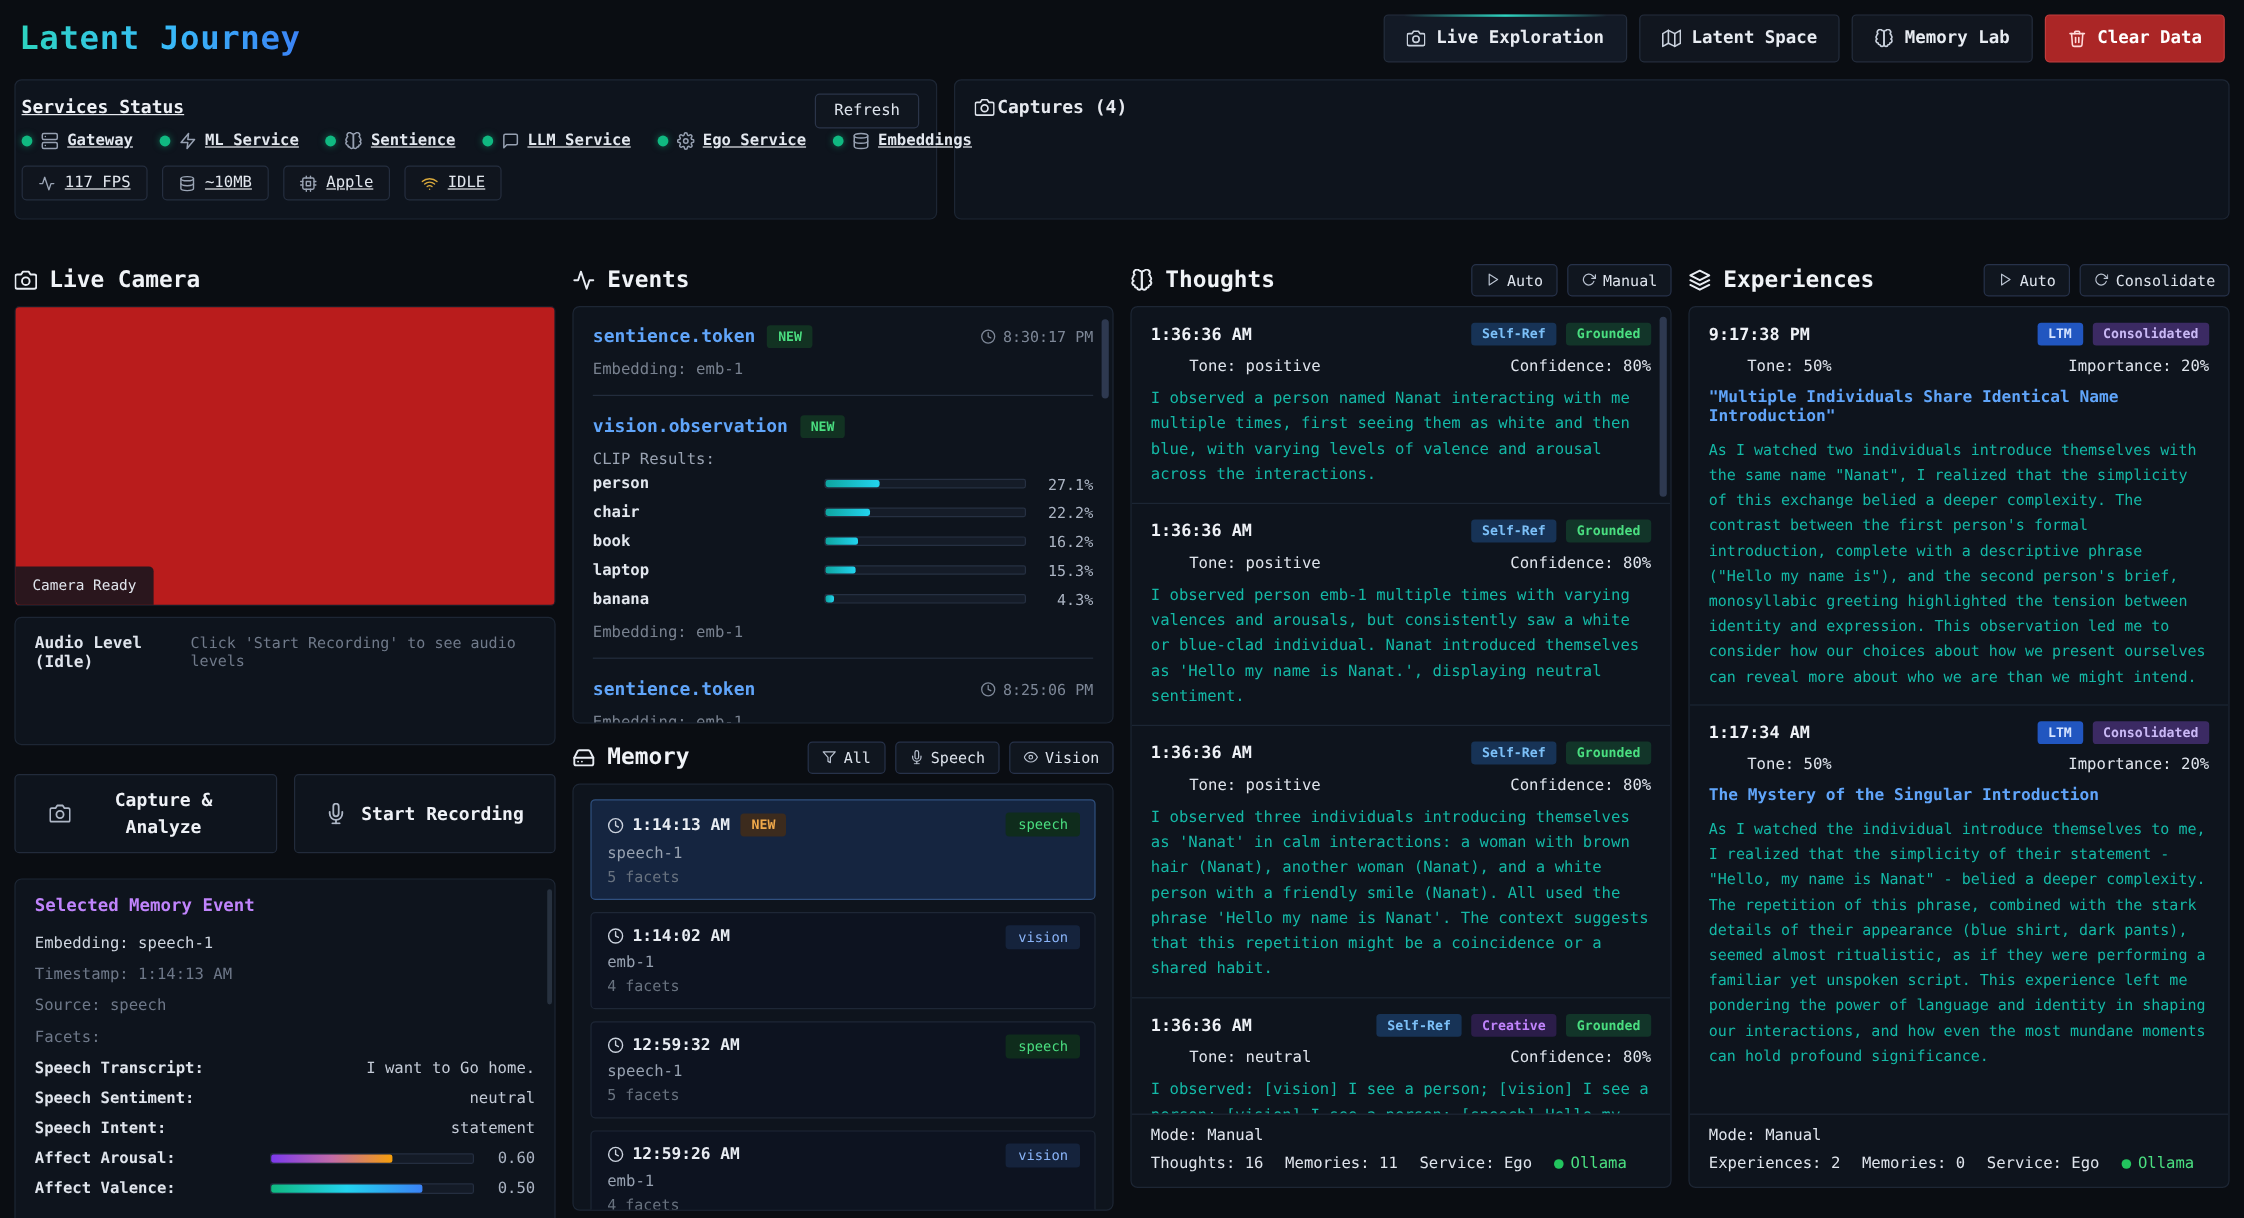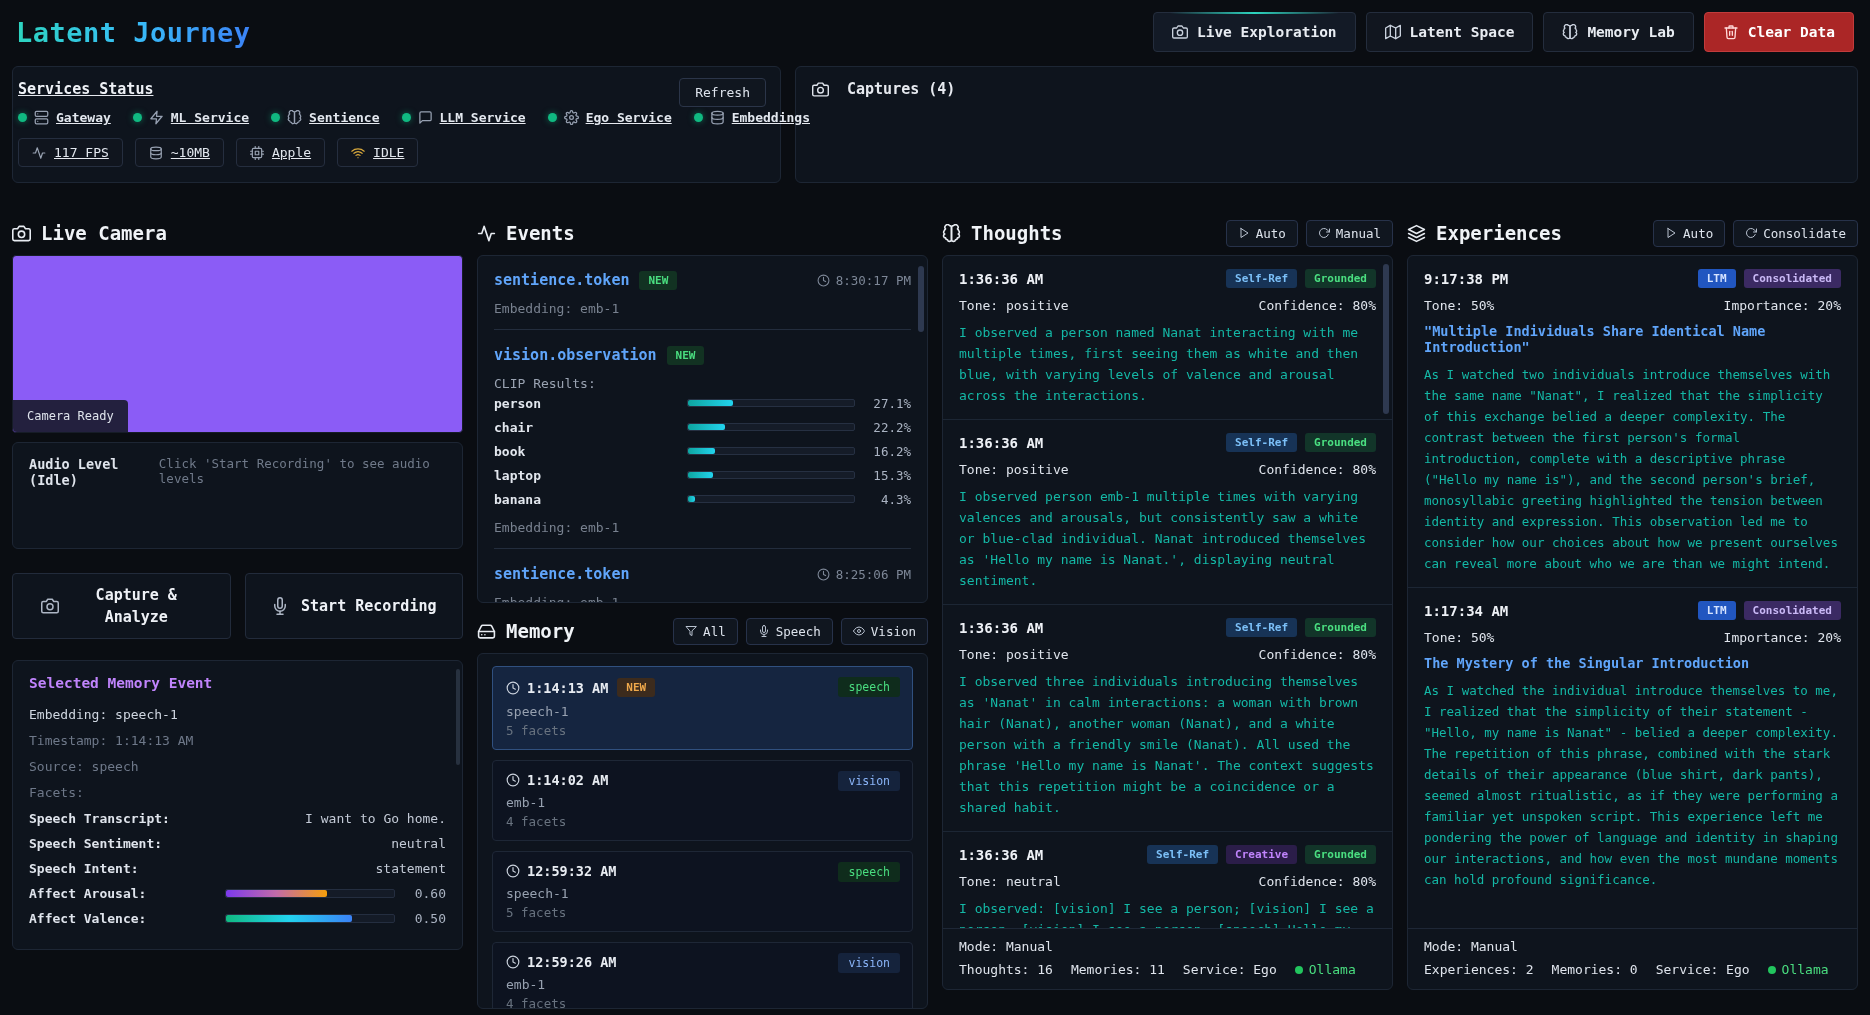--- a/index.html
+++ b/index.html
@@ -38,35 +38,35 @@
   .svc { display:flex; align-items:center; gap:7px; font-size:13px; font-weight:600; color:#e2e7ee; }
   .svc .dot { width:9px; height:9px; border-radius:50%; background:#10b981; box-shadow:0 0 6px #10b98188; }
   .svc .ic { width:15px; height:15px; color:#97a1b2; }
   .stats-row { display:flex; gap:12px; margin-top:13px; }
   .chip { display:flex; align-items:center; gap:8px; height:29px; padding:0 13px; background:#10151e;
     border:1px solid #252e3f; border-radius:4px; font-size:13px; color:#e2e7ee; }
   .chip .ic { width:14px; height:14px; color:#9aa4b4; }
   .chip .ic.amber { color:#d9a93c; }
 
   .captures-panel { flex:1; height:117px; padding:13px 16px; }
-  .captures-head { display:flex; align-items:center; gap:18px; font-size:15px; font-weight:bold; }
+  .captures-head { display:flex; align-items:center; gap:2px; font-size:15px; font-weight:bold; }
   .captures-head .ic { width:17px; height:17px; color:#dfe4ec; }
 
   
   .columns { display:grid; grid-template-columns:repeat(4,1fr); gap:14px; padding:0 12px; margin-top:36px; }
   .col-head { display:flex; align-items:center; gap:10px; height:28px; margin-bottom:8px; }
   .col-head h2 { font-size:19px; font-weight:bold; color:#f0f3f7; }
   .col-head .ic { width:19px; height:19px; color:#e8ecf2; }
   .head-actions { margin-left:auto; display:flex; gap:8px; }
   .mini-btn { display:flex; align-items:center; gap:6px; height:27px; padding:0 11px; background:#10161f;
     border:1px solid #27324a; border-radius:4px; color:#dde3ec; font-family:inherit; font-size:12.5px; cursor:pointer; }
   .mini-btn .ic { width:12px; height:12px; color:#b9c2d0; }
 
   
-  .video-box { position:relative; width:100%; height:178px; background:#8b5cf6; border:1px solid #161c27; border-radius:4px;padding-left:28px; }
+  .video-box { position:relative; width:100%; height:250px; background:#b91c1c; border:1px solid #161c27; border-radius:4px;padding-left:28px; }
   .camera-badge { position:absolute; left:0; bottom:0; background:#10151dd9; color:#dfe4ec; font-size:12px;
     padding:9px 14px; border-radius:0 4px 0 4px; }
   .audio-panel { margin-top:9px; height:107px; padding:13px 16px; display:flex; flex-direction:row; justify-content:space-between; }
   .audio-title { font-size:13.5px; font-weight:600; color:#dfe4ec; }
   .audio-hint { font-size:12.5px; color:#707a8a; }
   .cam-buttons { display:flex; gap:14px; margin-top:24px; }
   .big-btn { flex:1; display:flex; align-items:center; justify-content:center; gap:12px; height:66px;
     background:#0e141d; border:1px solid #222b3b; border-radius:4px; color:#eef1f6; font-family:inherit;
     font-size:15px; font-weight:bold; cursor:pointer; line-height:1.5; }
   .big-btn .ic { width:18px; height:18px; color:#aeb7c6; flex:none; }
@@ -123,21 +123,21 @@
   .scroll-area { flex:1; overflow:hidden; }
   .entry { padding:13px 16px; }
   .entry + .entry { border-top:1px solid #1c2634; }
   .e-head { display:flex; align-items:center; gap:8px; }
   .e-time { font-size:14px; font-weight:bold; color:#eef1f6; margin-right:auto; }
   .b-selfref { background:#173356; color:#7cc0f8; }
   .b-creative { background:#2b1d49; color:#c084fc; }
   .b-grounded { background:#123529; color:#4ade80; }
   .b-ltm { background:#2156c0; color:#d6e4ff; }
   .b-consolidated { background:#3b2a63; color:#c9b8f5; }
-  .e-meta { display:flex; justify-content:space-between; font-size:13px; color:#dfe4ec; margin-top:10px; }
+  .e-meta { display:flex; justify-content:space-between; font-size:13px; color:#dfe4ec; margin-top:10px;margin-left:32px; }
   .e-title { font-size:13.5px; font-weight:bold; color:#60a5fa; margin-top:10px; }
   .e-body { font-size:13px; line-height:21px; color:#14b8a6; margin-top:9px; }
   .exp .e-body { font-size:12.5px; }
   .panel-footer { border-top:1px solid #1e2736; padding:10px 16px 12px; }
   .pf-line1 { font-size:13px; color:#dfe4ec; }
   .pf-line2 { display:flex; gap:18px; align-items:center; font-size:13px; color:#dfe4ec; margin-top:8px; }
   .ollama { display:flex; align-items:center; gap:6px; color:#4ade80; }
   .ollama .dot { width:8px; height:8px; border-radius:50%; background:#22c55e; }
 
   .scroll-thumb { position:absolute; right:3px; width:6px; border-radius:3px; background:#2e3950; }

